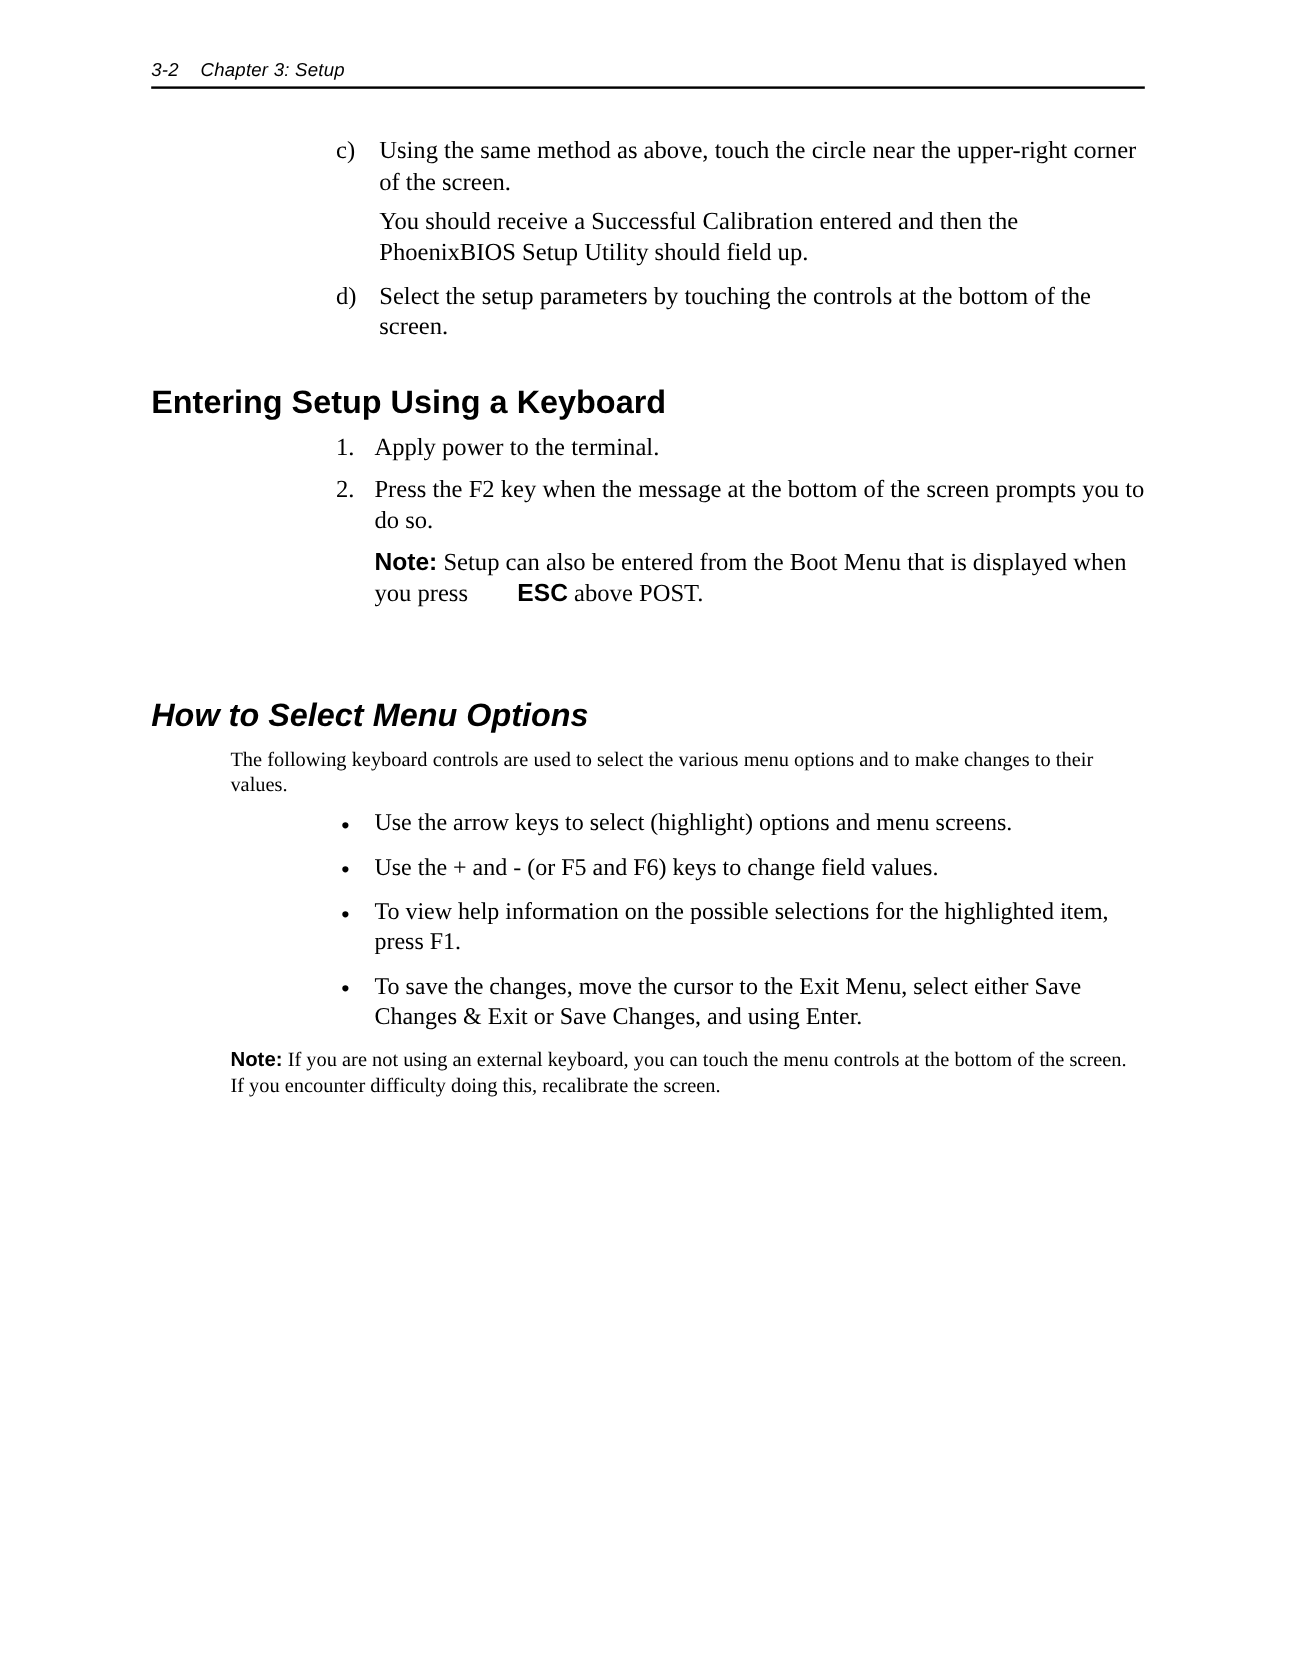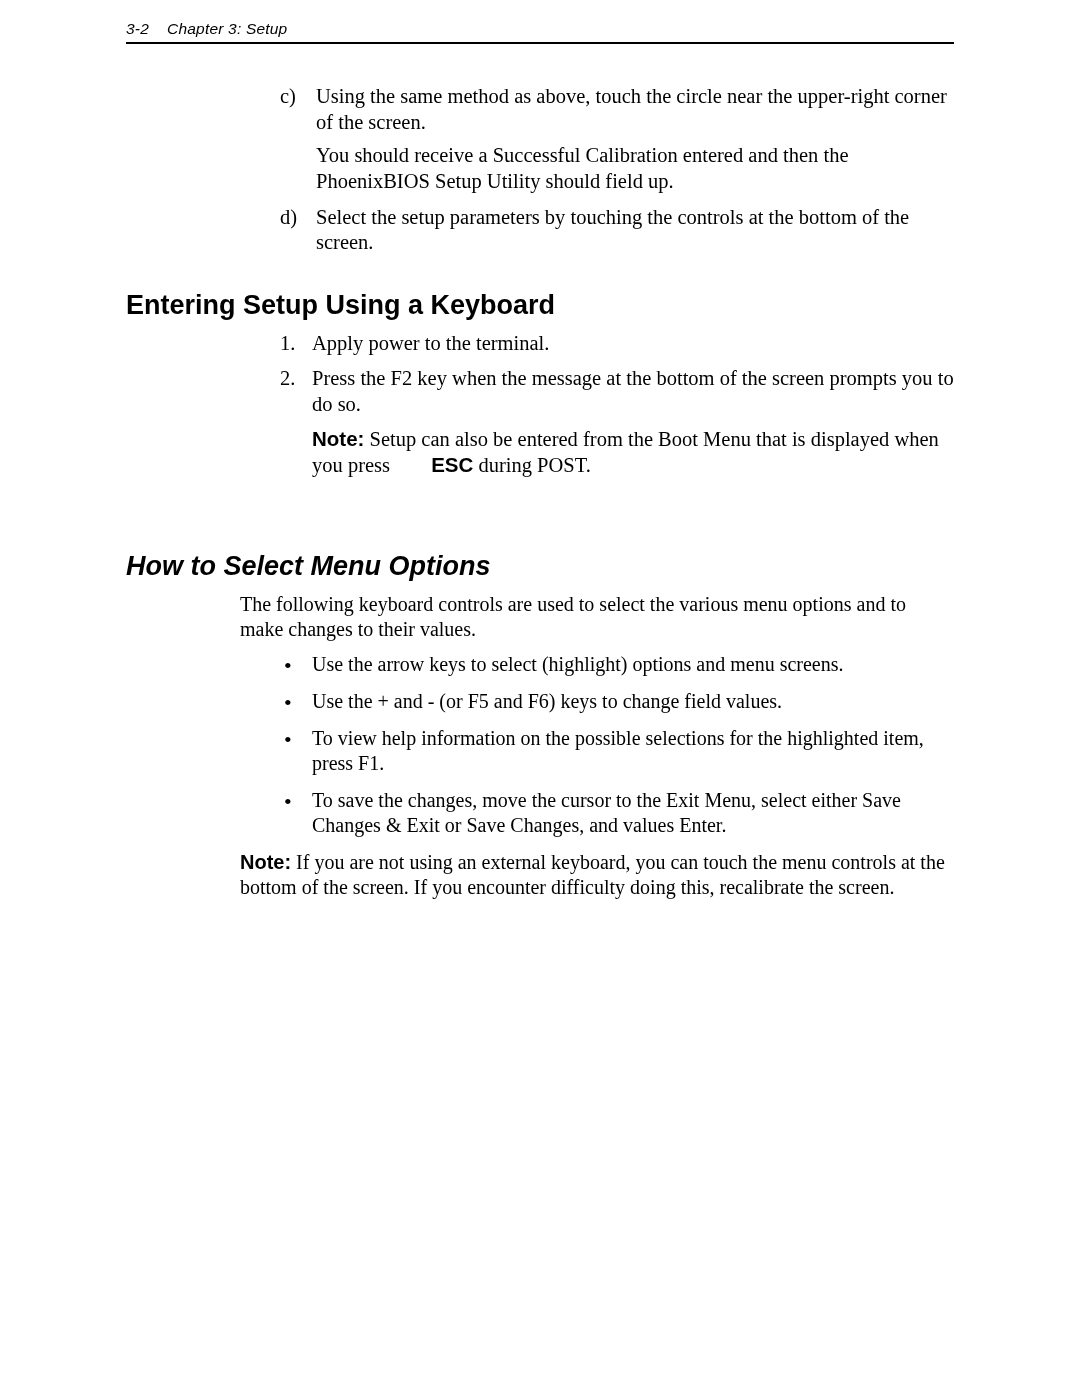--- a/index.html
+++ b/index.html
@@ -6,40 +6,40 @@
     margin: 0;
     padding: 0;
     background: #ffffff;
     font-family: "Palatino Linotype", "Book Antiqua", Palatino, Georgia, serif;
     color: #000;
   }
   .page {
     width: 1080px;
     height: 1397px;
     box-sizing: border-box;
-    padding: 20px 126px 0 126px;
+    padding: 50px 126px 0 126px;
     position: relative;
   }
   .running-header {
     font-style: italic;
     font-size: 15.5px;
     font-family: Arial, Helvetica, sans-serif;
     letter-spacing: 0.2px;
     margin-bottom: 4px;
   }
   .rule {
     border-top: 2px solid #000;
     margin-bottom: 40px;
   }
 
   
 
   .body-indent {
-    margin-left: 114px;
-    font-size: 20px;
+    margin-left: 66px;
+    font-size: 17px;
     line-height: 1.25;
   }
   h2.section {
     font-family: Arial, Helvetica, sans-serif;
     font-weight: bold;
     font-size: 27px;
     margin: 34px 0 10px 0;
     padding: 0;
   }
   p { margin: 0 0 8px 0; }
@@ -149,34 +149,34 @@
   <h2 class="section">Entering Setup Using a Keyboard</h2>
   <ol class="num-list">
     <li>
       <span class="marker">1.</span>
       <span>Apply power to the terminal.</span>
     </li>
     <li>
       <span class="marker">2.</span>
       <span>Press the F2 key when the message at the bottom of the screen prompts you to do so.</span>
       <div class="subpara">
-        <span class="note-label">Note:</span><span>  Setup can also be entered from the Boot Menu that is displayed when you press </span><span class="esc">ESC</span><span> during POST.</span>
+        <span class="note-label">Note:</span><span>  Setup can also be entered from the Boot Menu that is displayed when you press </span><span class="esc">ESC</span><span> above POST.</span>
       </div>
     </li>
   </ol>
 
   <h2 class="section" style="margin-top:72px;font-style:italic;">How to Select Menu Options</h2>
   <p class="body-indent">The following keyboard controls are used to select the various menu options and to make changes to their values.</p>
 
   <ul class="bullet-list">
     <li>Use the arrow keys to select (highlight) options and menu screens.</li>
     <li>Use the + and - (or F5 and F6) keys to change field values.</li>
     <li>To view help information on the possible selections for the highlighted item, press F1.</li>
     <li>
-      <span>To save the changes, move the cursor to the </span><span class="ital">Exit Menu</span><span>, select either </span><span class="ital">Save Changes &amp; Exit</span><span> or </span><span class="ital">Save Changes</span><span>, and values Enter.</span>
+      <span>To save the changes, move the cursor to the </span><span class="ital">Exit Menu</span><span>, select either </span><span class="ital">Save Changes &amp; Exit</span><span> or </span><span class="ital">Save Changes</span><span>, and using Enter.</span>
     </li>
   </ul>
 
   <p class="body-indent">
     <span class="note-label">Note:</span><span>  If you are not using an external keyboard, you can touch the menu controls at the bottom of the screen. If you encounter difficulty doing this, recalibrate the screen.</span>
   </p>
 
 </div>
 
 </body></html>

